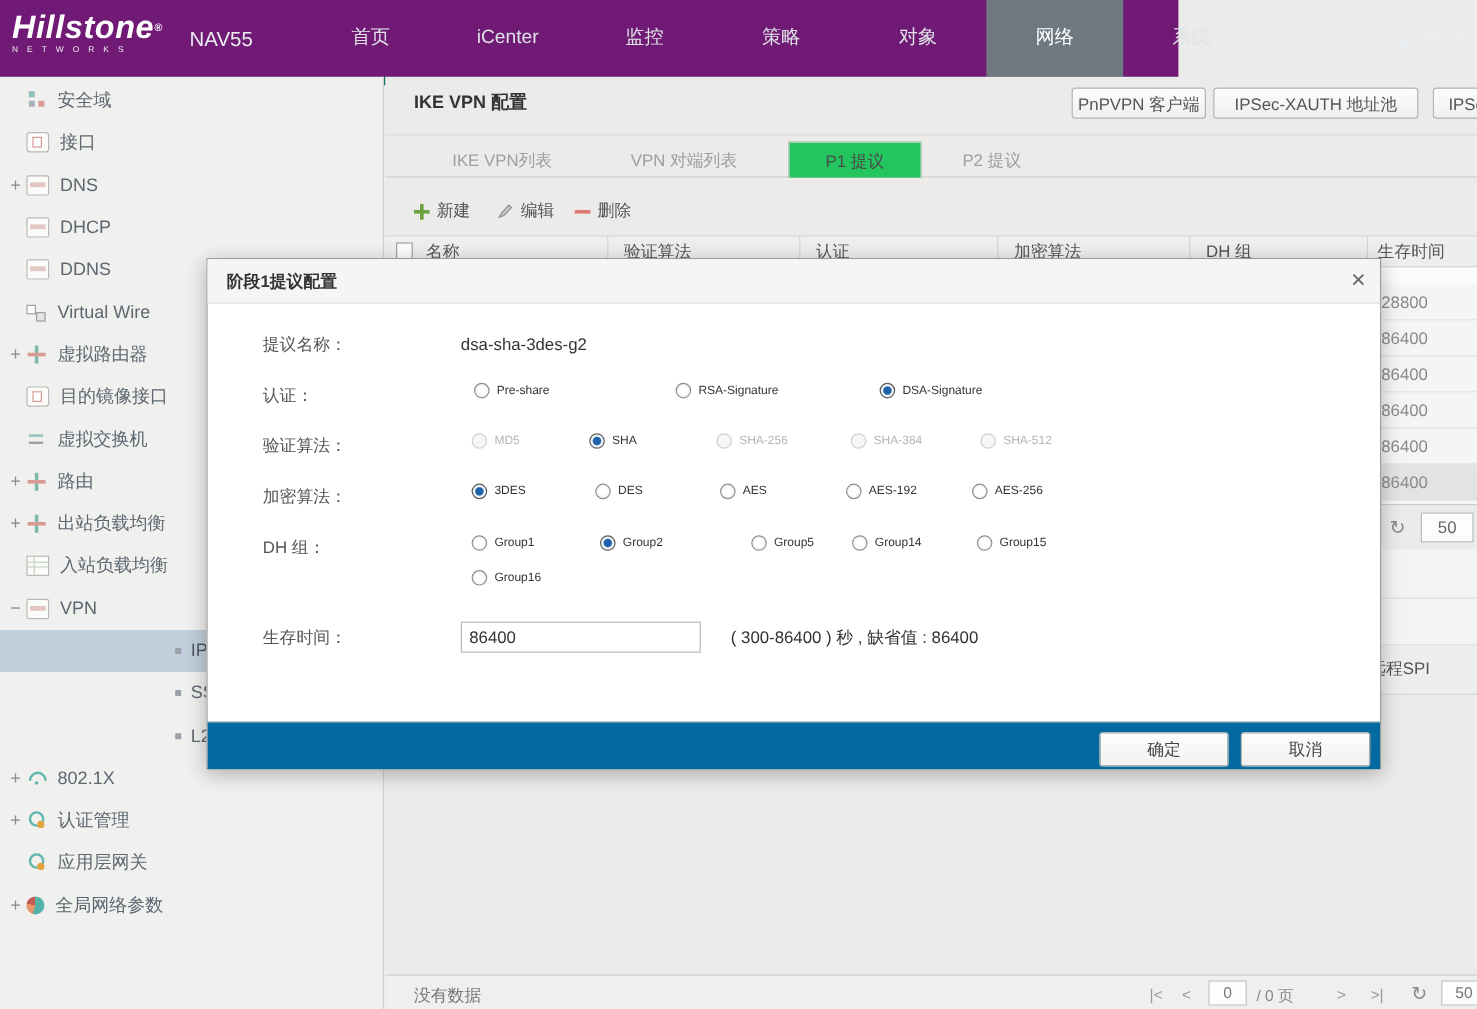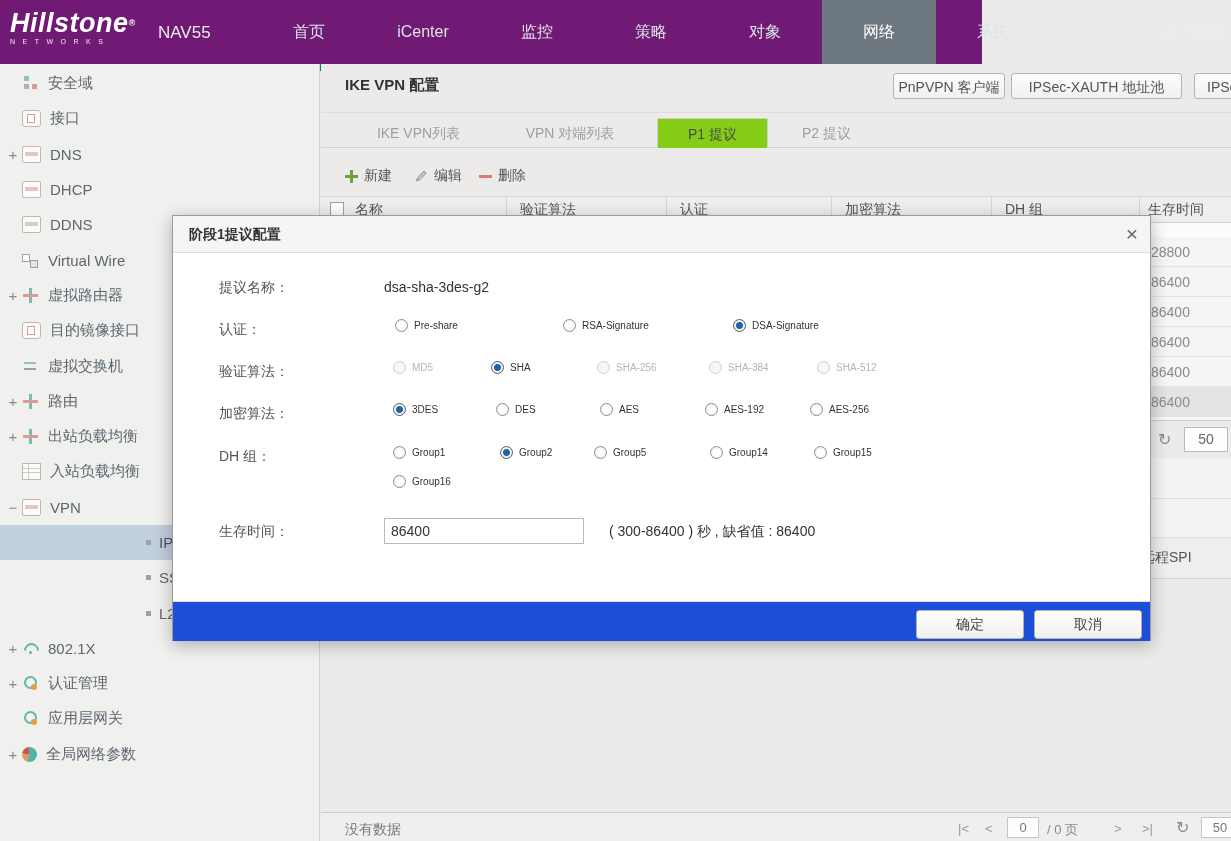--- a/index.html
+++ b/index.html
@@ -51,21 +51,21 @@
   .ic-person::before{content:"";position:absolute;left:2px;top:0;width:9px;height:9px;border:2px solid #5fb7ae;border-radius:50%;}
   .ic-person::after{content:"";position:absolute;left:9px;top:8px;width:6px;height:6px;background:#e0a33e;border-radius:50%;}
   .ic-pie{width:15px;height:15px;border-radius:50%;background:conic-gradient(#52b3a6 0 55%,#e8956a 55% 78%,#c25b52 78% 100%);}
   
   .main-bg{position:absolute;left:321px;top:64px;width:910px;height:777px;background:#ecebea;}
   .page-title{position:absolute;left:345px;top:76px;font-size:15px;font-weight:bold;color:#333;}
   .hdr-line{position:absolute;left:321px;top:112px;width:910px;height:1px;background:#dcdcdb;}
   .act-btn{position:absolute;top:73px;height:26px;line-height:26px;text-align:center;background:linear-gradient(#fcfcfb,#f0f0ef);border:1px solid #b5b5b3;border-radius:3px;font-size:14px;color:#555;box-sizing:border-box;cursor:pointer;}
   .tabline{position:absolute;left:321px;top:147px;width:910px;height:1px;background:#cfcfce;}
   .tab{position:absolute;top:118px;height:30px;line-height:30px;text-align:center;font-size:14px;color:#9e9e9d;cursor:pointer;}
-  .tab.active{background:#84cc16;border:1px solid #cfcfce;border-bottom:none;color:#4a4a4a;height:30px;z-index:2;box-sizing:border-box;}
+  .tab.active{background:#22c55e;border:1px solid #cfcfce;border-bottom:none;color:#4a4a4a;height:30px;z-index:2;box-sizing:border-box;}
   .tbtn{position:absolute;top:165px;height:22px;display:flex;align-items:center;font-size:14px;color:#555;cursor:pointer;}
   .t-plus{position:relative;width:13px;height:13px;margin-right:6px;}
   .t-plus::before{content:"";position:absolute;left:5px;top:0;width:3px;height:13px;background:#6aa23c;}
   .t-plus::after{content:"";position:absolute;left:0;top:5px;width:13px;height:3px;background:#6aa23c;}
   .t-pencil{width:14px;height:14px;margin-right:6px;}
   .t-minus{width:13px;height:3px;background:#dd7a73;margin-right:6px;}
   
   .thead{position:absolute;left:321px;top:196px;width:910px;height:27px;background:#eeeeed;border-top:1px solid #d8d8d7;border-bottom:1px solid #cfcfce;box-sizing:border-box;}
   .th{position:absolute;top:4px;font-size:14px;color:#555;}
   .th-sep{position:absolute;top:0;width:1px;height:26px;background:#d4d4d3;}
@@ -93,21 +93,21 @@
   .mlabel{position:absolute;left:46px;top:2px;font-size:14px;color:#555;}
   .mvalue{position:absolute;left:211px;top:2px;font-size:14px;color:#333;}
   .opt{position:absolute;top:0;display:flex;align-items:center;cursor:pointer;}
   .radio{width:13px;height:13px;border:1px solid #8f8f8f;border-radius:50%;background:radial-gradient(circle,#ffffff 40%,#e6e6e5 100%);margin-right:6px;flex:none;box-sizing:border-box;}
   .opt.sel .radio{border-color:#5a5a5a;background:radial-gradient(circle,#1e63a9 0 3px,#eef3f8 4px);}
   .opt.dis .radio{border-color:#cfcfcf;background:#f6f6f5;cursor:default;}
   .rlabel{font-size:10px;color:#333;}
   .opt.dis .rlabel{color:#b5b5b4;}
   .m-input{position:absolute;left:211px;top:-3px;width:200px;height:26px;border:1px solid #b9b9b8;font-size:14px;color:#333;padding:0 6px;box-sizing:border-box;font-family:"Liberation Sans","DejaVu Sans",sans-serif;}
   .m-hint{position:absolute;left:436px;top:2px;font-size:14px;color:#333;}
-  .m-foot{position:absolute;left:0;right:0;top:385px;height:39px;background:#1d4ed8;border-top:1px solid #dedede;}
+  .m-foot{position:absolute;left:0;right:0;top:385px;height:39px;background:#0369a1;border-top:1px solid #dedede;}
   .m-btn{position:absolute;top:8px;width:108px;height:29px;line-height:27px;text-align:center;background:linear-gradient(#fdfdfc,#f1f1f0);border:1px solid #b3b3b2;border-radius:3px;font-size:14px;color:#444;box-sizing:border-box;cursor:pointer;}
 </style>
 </head>
 <body>
 
 <div class="topnav">
   <div class="logo">
     <div class="brand"><span>Hillstone</span><span class="mark">®</span></div>
     <div class="sub">NETWORKS</div>
   </div>
@@ -379,21 +379,21 @@
   <div class="mrow" style="top:230px;">
     <span class="mlabel">DH 组：</span>
     <span class="opt" style="left:220px;">
         <span class="radio"></span>
         <span class="rlabel">Group1</span>
       </span>
     <span class="opt sel" style="left:327px;">
         <span class="radio"></span>
         <span class="rlabel">Group2</span>
       </span>
-    <span class="opt" style="left:421px;">
+    <span class="opt" style="left:453px;">
         <span class="radio"></span>
         <span class="rlabel">Group5</span>
       </span>
     <span class="opt" style="left:537px;">
         <span class="radio"></span>
         <span class="rlabel">Group14</span>
       </span>
     <span class="opt" style="left:641px;">
         <span class="radio"></span>
         <span class="rlabel">Group15</span>

